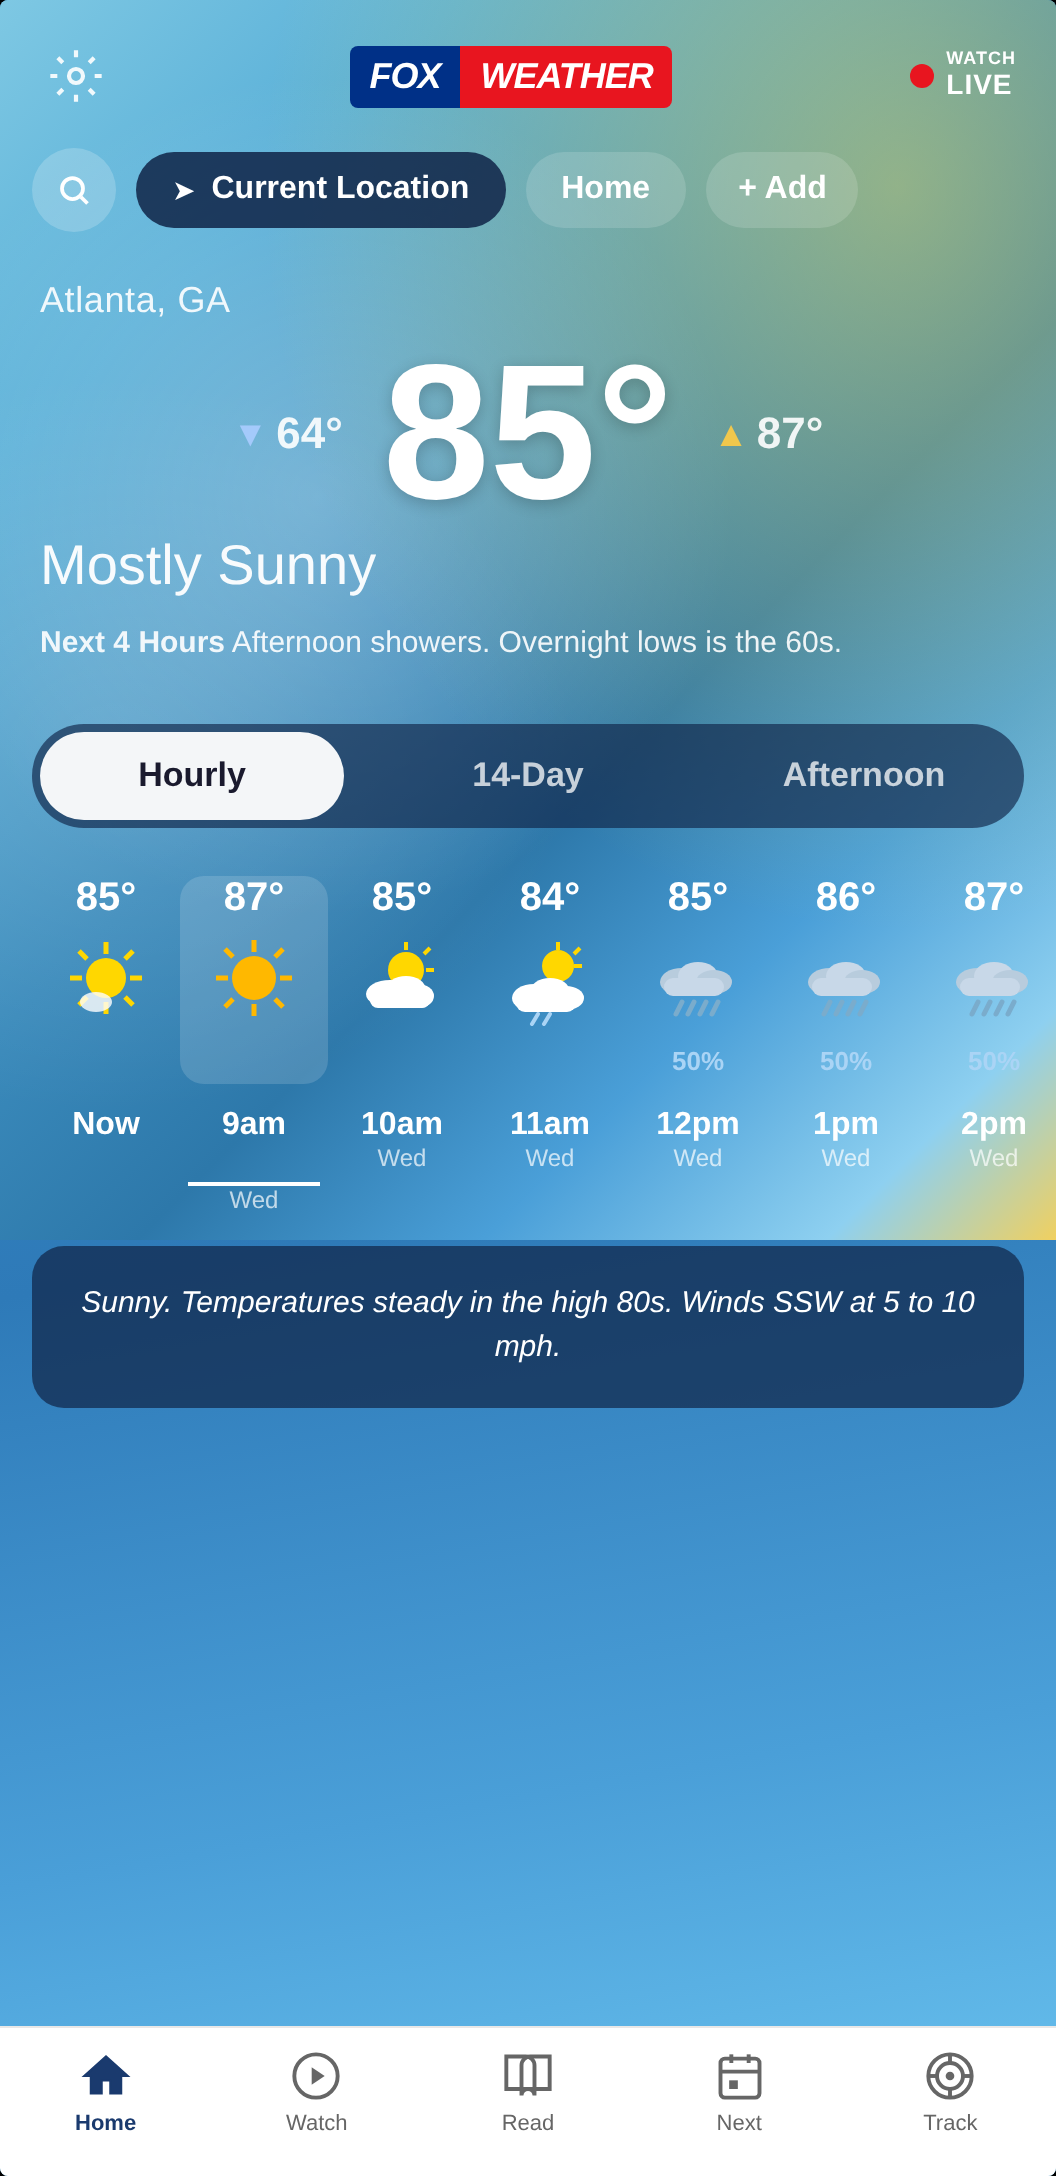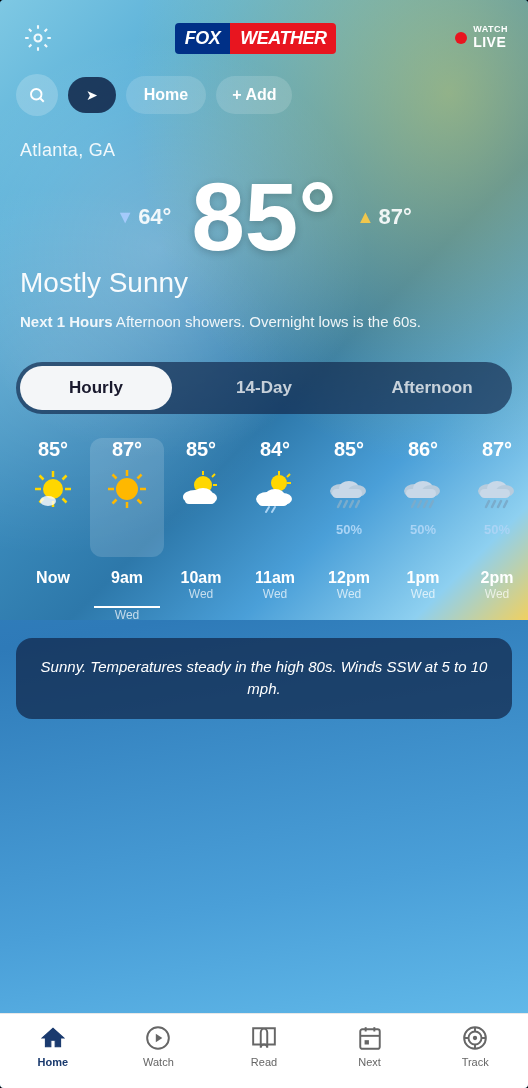--- a/index.html
+++ b/index.html
@@ -342,21 +342,21 @@
     .hour-icon {
       font-size: 34px;
       margin-bottom: 4px;
       line-height: 1;
     }
 
     .hour-precip {
       font-size: 13px;
       color: #aad4f5;
       font-weight: 500;
-      margin-bottom: 20px;
+      margin-bottom: 4px;
     }
 
     
     .time-row {
       display: flex;
       gap: 0;
       padding: 12px 16px 4px;
       border-bottom: none;
     }
 
@@ -480,20 +480,21 @@
     <div class="location-bar">
       <button class="search-btn">
         <svg width="18" height="18" viewBox="0 0 24 24" fill="none" stroke="white" stroke-width="2.5">
           <circle cx="11" cy="11" r="7"></circle>
           <path d="M21 21l-4.35-4.35"></path>
         </svg>
       </button>
 
       <button class="current-location-btn">
         <span class="nav-arrow">➤</span>
+        <span class="loc-text">Current Location</span>
       </button>
 
       <button class="home-btn">
         <span>Home</span>
       </button>
 
       <button class="add-btn">
         <span>+ Add</span>
       </button>
     </div>
@@ -509,21 +510,21 @@
         <div class="temp-current">85°</div>
         <div class="temp-high">
           <span class="arrow-up">▲</span>
           <span>87°</span>
         </div>
       </div>
 
       <div class="condition-text">Mostly Sunny</div>
 
       <div class="forecast-desc">
-        <strong>Next 1 Hours</strong><span> Afternoon showers. Overnight lows is the 60s.</span>
+        <strong>Next 4 Hours</strong><span> Afternoon showers. Overnight lows is the 60s.</span>
       </div>
     </div>
 
     <div class="tab-bar">
       <button class="tab-item active">
         <span>Hourly</span>
       </button>
       <button class="tab-item">
         <span>14-Day</span>
       </button>

